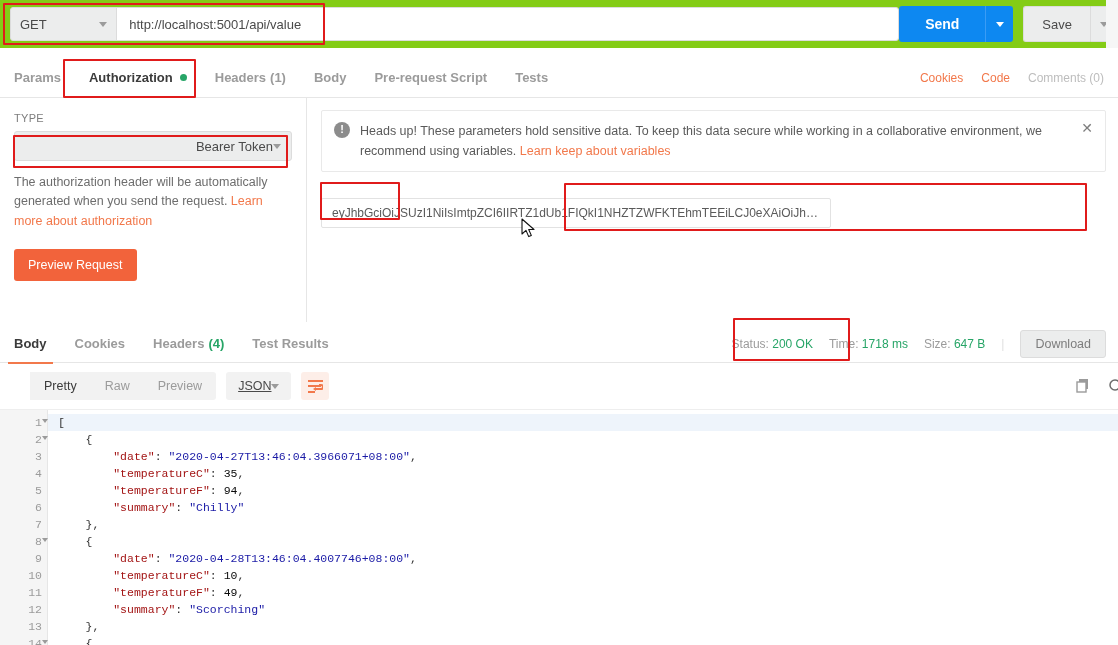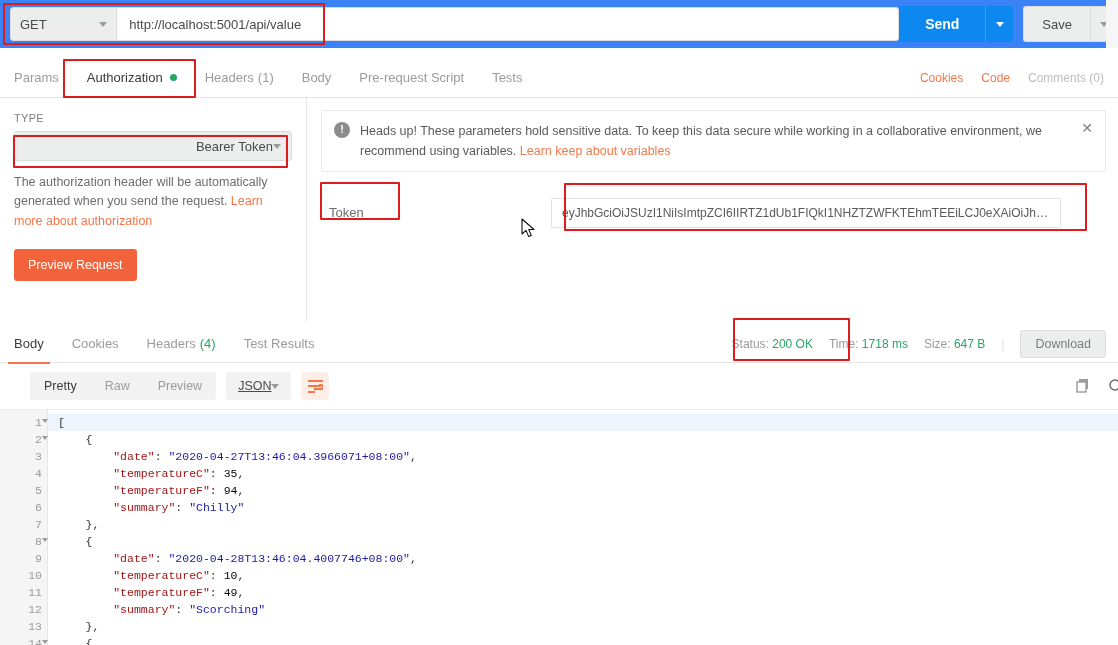--- a/index.html
+++ b/index.html
@@ -10,21 +10,21 @@
     background: #ffffff;
     font-family: "Liberation Sans", sans-serif;
     font-size: 13px;
     color: #3b3b3b;
   }
   .app { position: relative; width: 1118px; height: 645px; overflow: hidden; }
 
   
   .req-bar {
     position: absolute; left: 0; top: 0; width: 1118px; height: 48px;
-    background: #3b82f6; display: flex; align-items: center;
+    background: #84cc16; display: flex; align-items: center;
   }
   .method-sel {
     margin-left: 10px; width: 108px; height: 34px;
     background: #eceded; border: 1px solid #dcdcdc; border-radius: 3px 0 0 3px;
     display: flex; align-items: center; justify-content: space-between;
     padding: 0 9px; color: #4a4a4a; font-size: 13px; cursor: pointer;
   }
   .caret {
     width: 0; height: 0; border-left: 4px solid transparent;
     border-right: 4px solid transparent; border-top: 5px solid #9b9b9b;
@@ -58,21 +58,21 @@
     width: 28px; cursor: pointer; display: flex; align-items: center; justify-content: center;
   }
 
   
   .req-tabs {
     position: absolute; left: 0; top: 58px; width: 1118px; height: 40px;
     border-bottom: 1px solid #e6e6e6; display: flex; align-items: center;
   }
   .tab {
     height: 40px; display: flex; align-items: center; padding: 0 14px;
-    color: #9b9b9b; font-size: 13px; cursor: pointer; position: relative;
+    color: #9b9b9b; font-size: 13px; cursor: pointer; position: relative; font-weight: bold;
   }
   .tab.active { color: #3b3b3b; }
   .tab.active::after {
     content: ""; position: absolute; left: 8px; right: 8px; bottom: 0;
     height: 2px; background: #f2784b;
   }
   .tab .cnt { color: #9b9b9b; margin-left: 4px; }
   .green-dot {
     width: 7px; height: 7px; border-radius: 50%; background: #27a567;
     margin-left: 7px; display: inline-block;
@@ -283,21 +283,20 @@
     <div class="auth-right">
       <div class="notice">
         <span class="notice-icon">!</span>
         <div style="flex:1">
           <span>Heads up! These parameters hold sensitive data. To keep this data secure while working in a collaborative environment, we recommend using variables. </span><span class="link-orange">Learn keep about variables</span>
         </div>
         <span class="notice-close">✕</span>
       </div>
 
       <div class="token-row">
-        <div class="token-label">Token</div>
         <div class="token-field">eyJhbGciOiJSUzI1NiIsImtpZCI6IIRTZ1dUb1FIQkI1NHZTZWFKTEhmTEEiLCJ0eXAiOiJhdCCt...</div>
       </div>
     </div>
   </div>
 
   <div class="resp-tabs">
     <div class="tab active">
       <span>Body</span>
     </div>
     <div class="tab">

